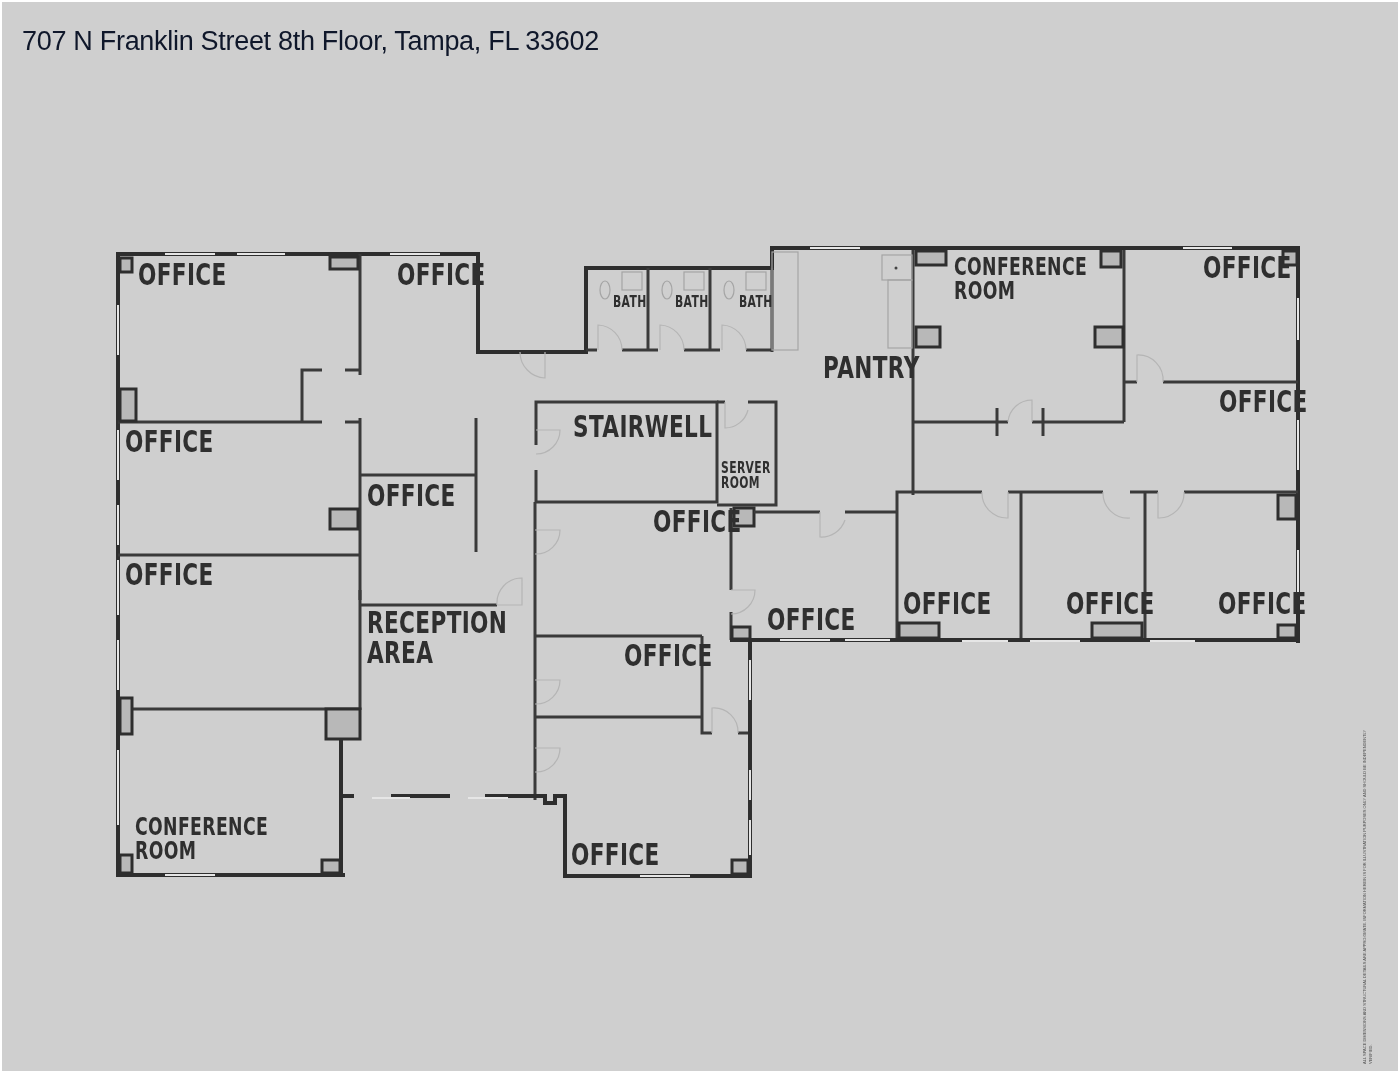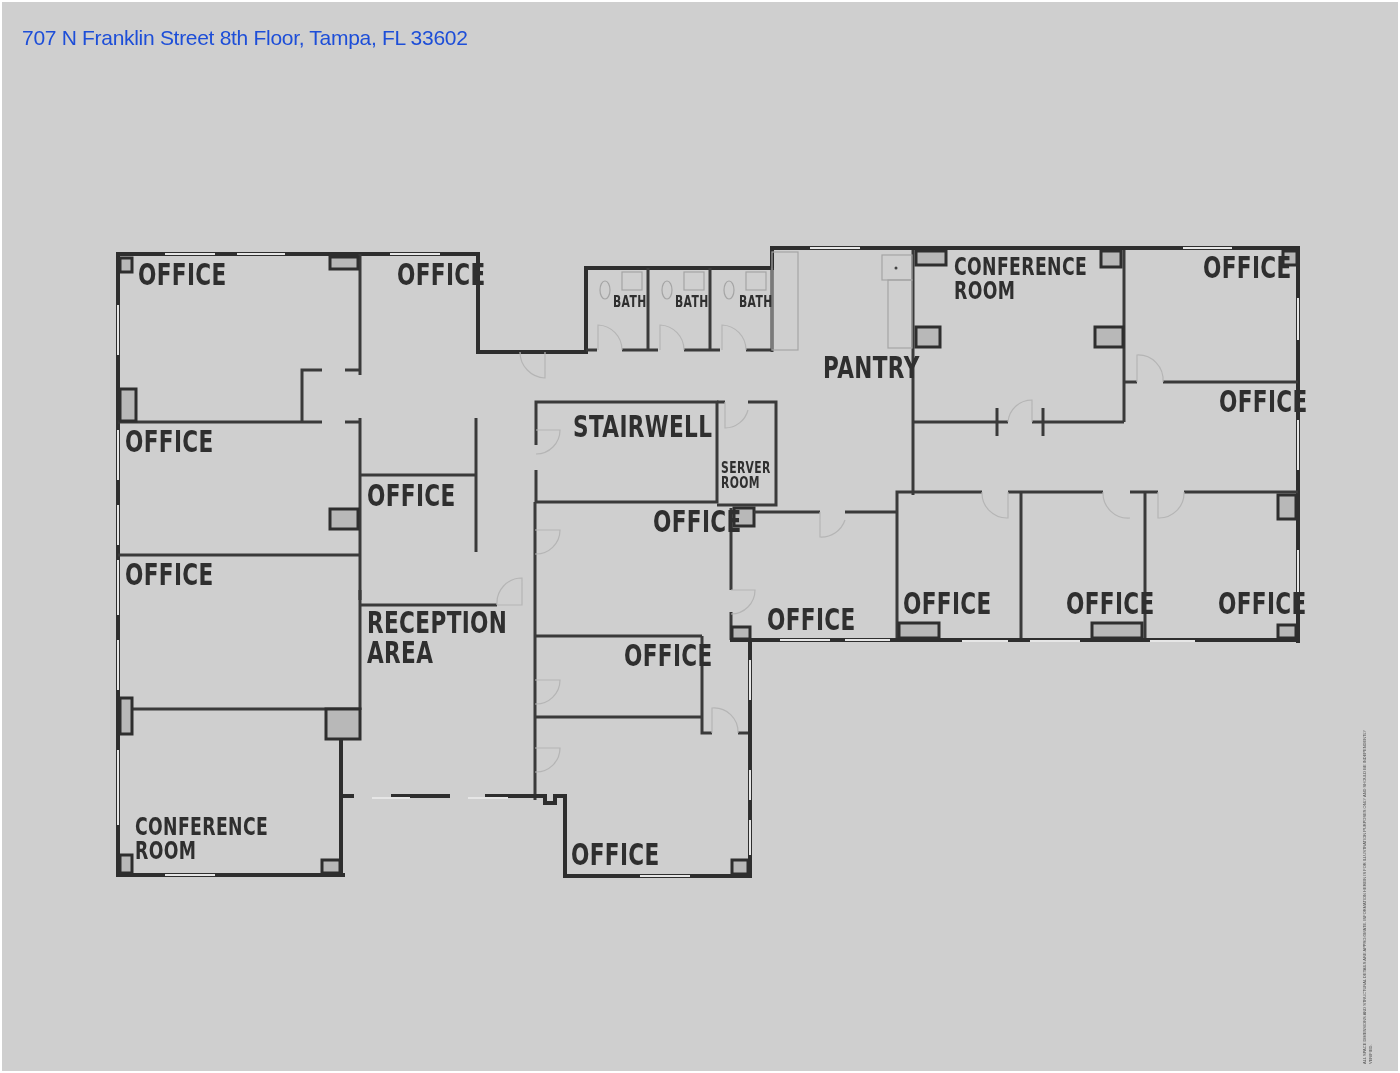--- a/index.html
+++ b/index.html
@@ -9,21 +9,21 @@
       position: relative; overflow: hidden;
       font-family: "Liberation Sans", sans-serif;
     }
     .sheet {
       position: absolute; left: 2px; top: 2px; width: 1396px; height: 1069px;
       background: #cfcfcf;
     }
     .address {
       position: absolute; left: 22px; top: 26px;
       font-family: "Liberation Sans", sans-serif;
-      font-size: 21px; color: #1d4ed8; letter-spacing: -0.3px;
+      font-size: 27px; color: #0f172a; letter-spacing: -0.3px;
     }
     svg.plan { position: absolute; left: 0; top: 0; }
     .wall { stroke: #2e2e2e; stroke-width: 4; fill: none; stroke-linecap: square; }
     .thin { stroke: #3a3a3a; stroke-width: 3; fill: none; }
     .win { stroke: #e6e6e6; stroke-width: 2; fill: none; }
     .doorleaf { stroke: #b5b5b5; stroke-width: 1.2; fill: none; }
     .col { fill: #b8b8b8; stroke: #2e2e2e; stroke-width: 3; }
     .fixture { stroke: #a5a5a5; stroke-width: 1.2; fill: none; }
     .label {
       position: absolute;

